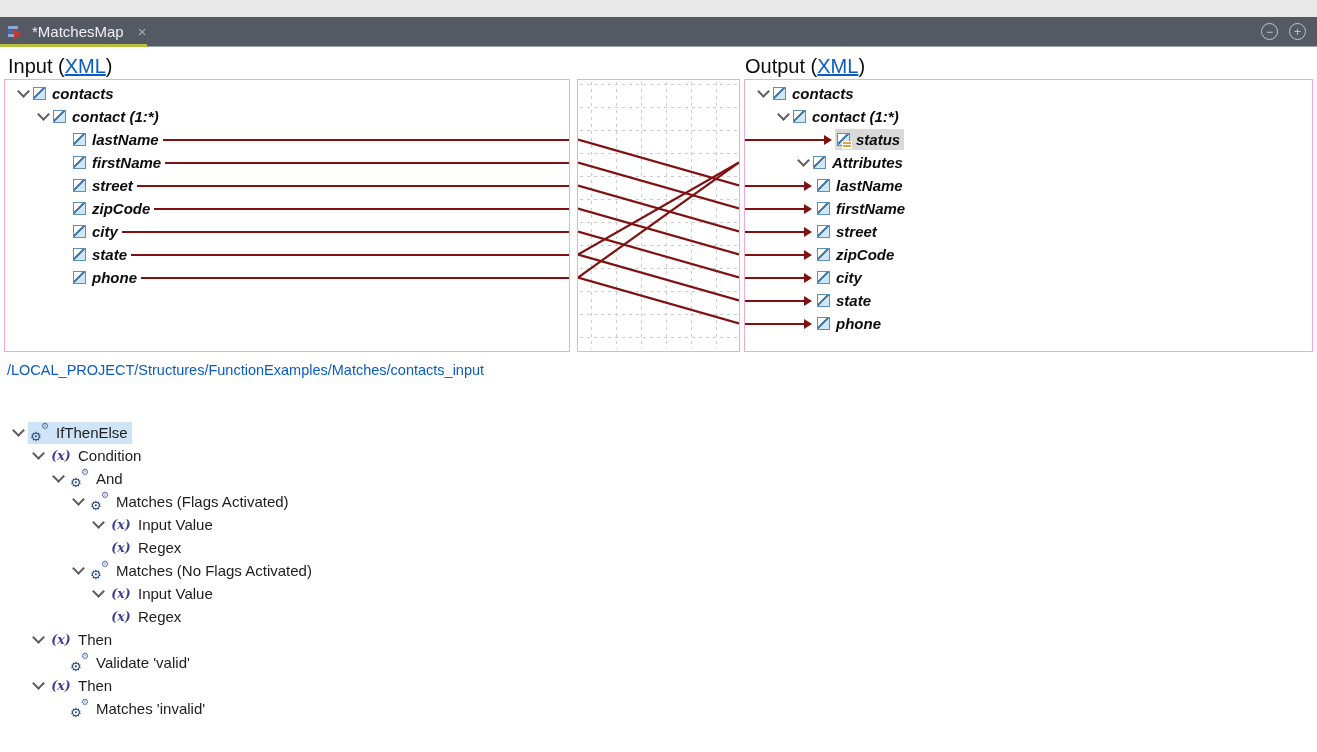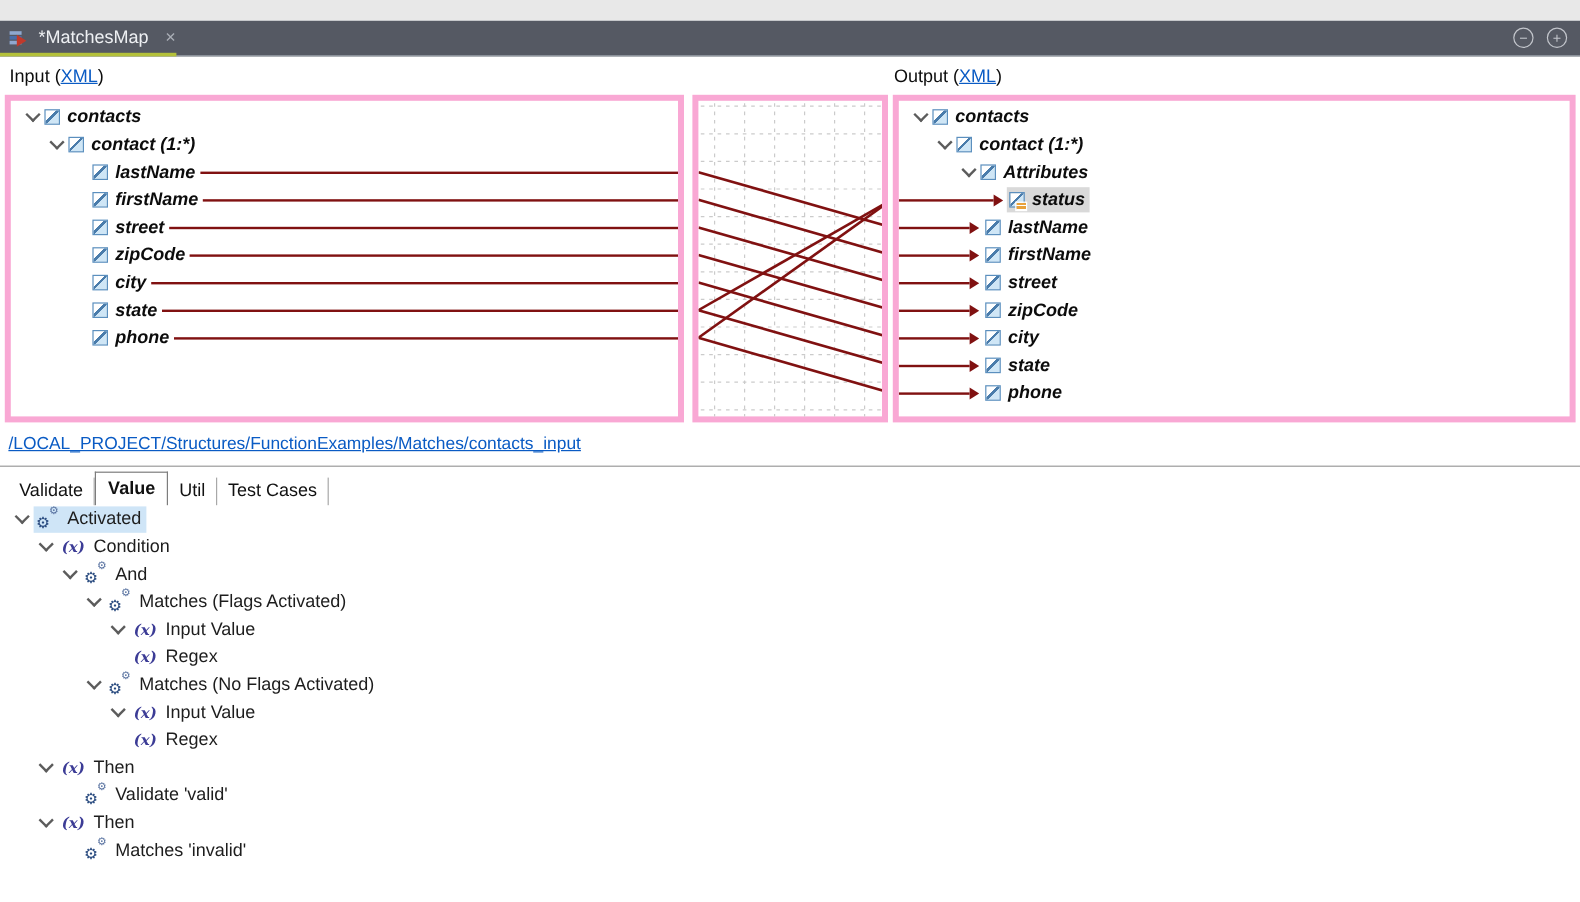--- a/index.html
+++ b/index.html
@@ -11,25 +11,25 @@
             border-bottom:1px solid #9aa0a8;box-sizing:border-box;display:flex;align-items:center;padding-left:7px;}
   .tab-icon{width:18px;height:16px;margin-right:7px;flex:0 0 auto;}
   .tab-title{font-size:15px;color:#eef0f3;}
   .tab-close{margin-left:14px;color:#a9adb5;font-size:15px;cursor:default;}
   .tb-spacer{flex:1;}
   .circ{width:15px;height:15px;border:1.2px solid #c2c5cb;border-radius:50%;color:#c2c5cb;
         display:flex;align-items:center;justify-content:center;font-size:12px;line-height:1;margin-right:11px;}
   .active-underline{position:absolute;left:0;bottom:-1px;width:147px;height:3px;background:#b4c13a;}
 
   
-  .hdr-label{position:absolute;top:38px;font-size:15px;color:#0c0c0c;white-space:nowrap;}
+  .hdr-label{position:absolute;top:38px;font-size:20px;color:#0c0c0c;white-space:nowrap;}
   .xml-link{color:#0a5bc4;text-decoration:underline;}
 
   
-  .panel{position:absolute;top:62px;height:273px;border:5px solid #f9a8d4;background:#fff;
+  .panel{position:absolute;top:62px;height:273px;border:1px solid #f9a8d4;background:#fff;
          box-sizing:border-box;padding-top:2px;overflow:hidden;}
   #input-panel{left:4px;width:566px;}
   #mid-panel{left:577px;width:163px;padding:0;}
   #output-panel{left:744px;width:569px;}
   #map-svg{position:absolute;left:0;top:0;}
 
   .trow{height:23px;display:flex;align-items:center;white-space:nowrap;}
   .top-label{font-weight:bold;font-style:italic;font-size:15px;color:#0c0c0c;margin-left:6px;}
   .fn-label{font-size:15px;color:#1d1d1d;margin-left:6px;}
   .chev-slot{flex:0 0 20px;display:flex;justify-content:center;align-items:center;height:100%;}
@@ -43,21 +43,21 @@
              font-weight:bold;color:#2e5fa3;}
   .mline{flex:1;height:2px;background:#801111;margin-left:4px;}
   .aline{height:2px;background:#801111;flex:0 0 auto;}
   .ahead{width:0;height:0;border-left:8px solid #801111;border-top:5px solid transparent;
          border-bottom:5px solid transparent;flex:0 0 auto;margin-right:3px;}
   .owrap{display:flex;align-items:center;padding:2px 4px 2px 2px;}
   .sel-gray{background:#d9d9d9;}
   .sel-blue{background:#cfe5f7;}
 
   
-  .res-link{position:absolute;top:345px;font-size:14.5px;color:#0a5bc4;text-decoration:underline;white-space:nowrap;}
+  .res-link{position:absolute;top:345px;font-size:14.5px;color:#0a5bc4;white-space:nowrap;}
   #input-link{left:7px;}
   #output-link{left:744px;}
 
   
   .tabstrip{position:absolute;left:0;top:371px;width:100%;height:33px;border-top:1px solid #9b9b9b;
             box-sizing:border-box;display:flex;align-items:flex-end;padding-left:7px;background:#fff;}
   .tab{font-size:15px;color:#111;padding:2px 9px 4px;border-right:1px solid #a8a8a8;cursor:default;}
   .tab.selected{font-weight:bold;border:1px solid #7d7d7d;border-bottom:none;background:#fff;padding:5px 10px 5px;}
 
   
@@ -205,36 +205,36 @@
         </div>
         <div class="trow">
           <span style="flex: 0 0 28px;"></span>
           <span class="chev-slot">
             <span class="chev"></span>
           </span>
           <span class="elem-icon"></span>
           <span class="top-label">contact (1:*)</span>
         </div>
         <div class="trow">
-          <span style="flex: 0 0 48px;"></span>
-          <span class="chev-slot">
-            <span class="chev"></span>
-          </span>
-          <span class="elem-icon"></span>
-          <span class="top-label">Attributes</span>
-        </div>
-        <div class="trow">
           <span class="aline" style="width: 79px;"></span>
           <span class="ahead"></span>
           <span class="owrap sel-gray">
             <span class="elem-icon attr"></span>
             <span class="top-label">status</span>
           </span>
         </div>
         <div class="trow">
+          <span style="flex: 0 0 48px;"></span>
+          <span class="chev-slot">
+            <span class="chev"></span>
+          </span>
+          <span class="elem-icon"></span>
+          <span class="top-label">Attributes</span>
+        </div>
+        <div class="trow">
           <span class="aline" style="width: 59px;"></span>
           <span class="ahead"></span>
           <span class="owrap">
             <span class="elem-icon"></span>
             <span class="top-label">lastName</span>
           </span>
         </div>
         <div class="trow">
           <span class="aline" style="width: 59px;"></span>
           <span class="ahead"></span>
@@ -281,39 +281,33 @@
           <span class="owrap">
             <span class="elem-icon"></span>
             <span class="top-label">phone</span>
           </span>
         </div>
       </div>
   </div>
 
   <div class="res-link" id="input-link">/LOCAL_PROJECT/Structures/FunctionExamples/Matches/contacts_input</div>
 
-  <div class="tabstrip" id="tabstrip">
-      <div class="tab">Validate</div>
-      <div class="tab selected">Value</div>
-      <div class="tab">Util</div>
-      <div class="tab">Test Cases</div>
-    </div>
 
   <div id="function-tree">
       <div class="trow">
         <span style="flex: 0 0 8px;"></span>
         <span class="chev-slot">
           <span class="chev"></span>
         </span>
         <span class="owrap sel-blue">
           <span class="gears">
             <span class="g1">⚙</span>
             <span class="g2">⚙</span>
           </span>
-          <span class="fn-label">Activated</span>
+          <span class="fn-label">IfThenElse</span>
         </span>
       </div>
       <div class="trow">
         <span style="flex: 0 0 28px;"></span>
         <span class="chev-slot">
           <span class="chev"></span>
         </span>
         <span class="owrap">
           <span class="fx">(x)</span>
           <span class="fn-label">Condition</span>

